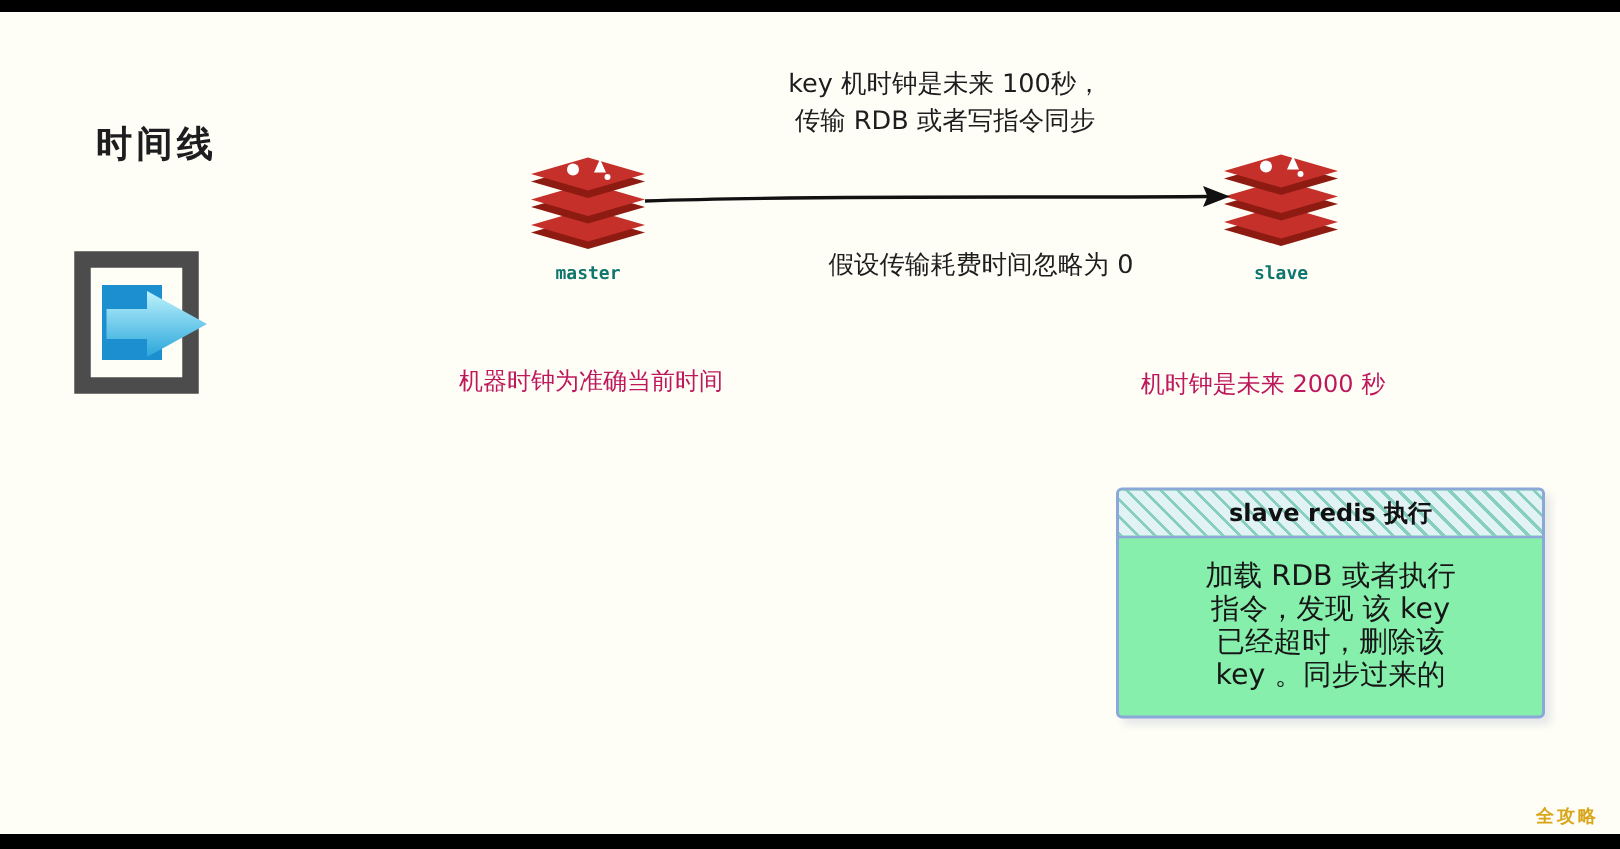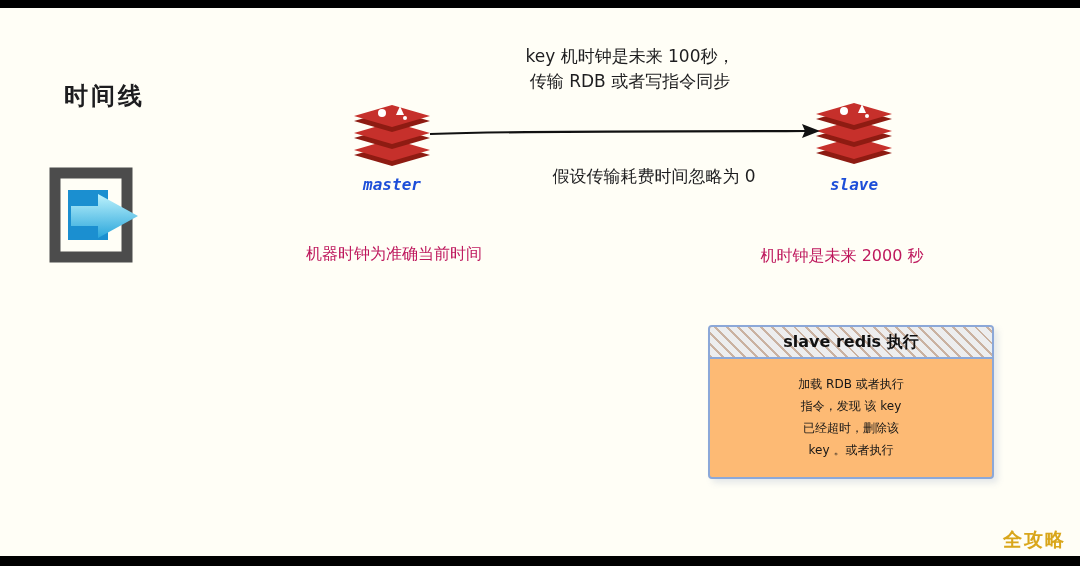--- a/index.html
+++ b/index.html
@@ -27,21 +27,21 @@
   }
 
   .timeline-icon { left: 40px; top: 164px; }
 
   .redis-icon.master { left: 350px; top: 100px; }
   .redis-icon.slave  { left: 812px; top: 98px; }
 
   .node-label {
     width: 84px; text-align: center;
     font-family: "DejaVu Sans Mono", monospace;
-    font-size: 16px; font-weight: 600; color: #1d4ed8; font-style: italic;
+    font-size: 12px; font-weight: 600; color: #0f766e;
   }
   .node-label.master { left: 350px; top: 175px; }
   .node-label.slave  { left: 812px; top: 175px; }
 
   .sync-arrow { left: 430px; top: 118px; }
 
   .arrow-caption {
     left: 460px; top: 44px; width: 340px;
     text-align: center; font-size: 17px; line-height: 25px;
     color: #1d1d1f;
@@ -52,49 +52,49 @@
   }
 
   .clock-note {
     width: 300px; text-align: center;
     font-size: 16px; color: #be185d;
   }
   .clock-note.master { left: 244px; top: 244px; }
   .clock-note.slave  { left: 692px; top: 246px; }
 
   .note-box {
-    left: 708px; top: 325px; width: 282px;
+    left: 744px; top: 325px; width: 282px;
     border: 2px solid #8CA8D8;
     border-radius: 4px;
-    background: #fdba74;
+    background: #86efac;
     box-shadow: 4px 4px 6px rgba(110, 135, 180, 0.18);
   }
   .note-box .note-header {
     height: 30px; line-height: 30px;
     text-align: center;
     font-size: 16px; font-weight: 700; color: #111;
     border-bottom: 2px solid #8CA8D8;
     background: repeating-linear-gradient(
       45deg,
       rgba(140, 168, 216, 0.45) 0px, rgba(140, 168, 216, 0.45) 2px,
       rgba(235, 243, 252, 0.9) 2px, rgba(235, 243, 252, 0.9) 8px
     );
     border-radius: 2px 2px 0 0;
   }
   .note-box .note-body {
     padding: 14px 10px 16px;
     text-align: center;
-    font-size: 12px; line-height: 22px;
+    font-size: 19px; line-height: 22px;
     color: #161616;
   }
   .note-box .note-line { display: block; }
 
   .watermark {
     right: 14px; bottom: 13px;
-    color: #D9A61B; font-size: 19px; font-weight: 700;
+    color: #D9A61B; font-size: 12px; font-weight: 700;
     letter-spacing: 2px;
   }
 </style>
 </head>
 <body>
 
 <div class="canvas">
 
   <div class="bar top"></div>
   <div class="bar bottom"></div>
@@ -165,19 +165,19 @@
 
   <div class="abs clock-note master">机器时钟为准确当前时间</div>
   <div class="abs clock-note slave">机时钟是未来 2000 秒</div>
 
   <div class="abs note-box">
     <div class="note-header">slave redis 执行</div>
     <div class="note-body">
       <span class="note-line">加载 RDB 或者执行</span>
       <span class="note-line">指令，发现 该 key</span>
       <span class="note-line">已经超时，删除该</span>
-      <span class="note-line">key 。或者执行</span>
+      <span class="note-line">key 。同步过来的</span>
     </div>
   </div>
 
   <div class="abs watermark">全攻略</div>
 
 </div>
 
 </body></html>

